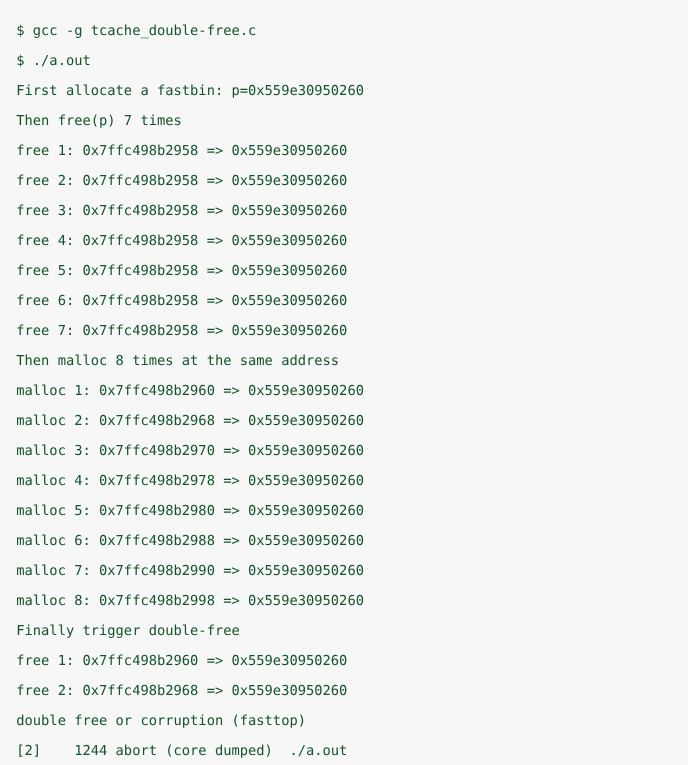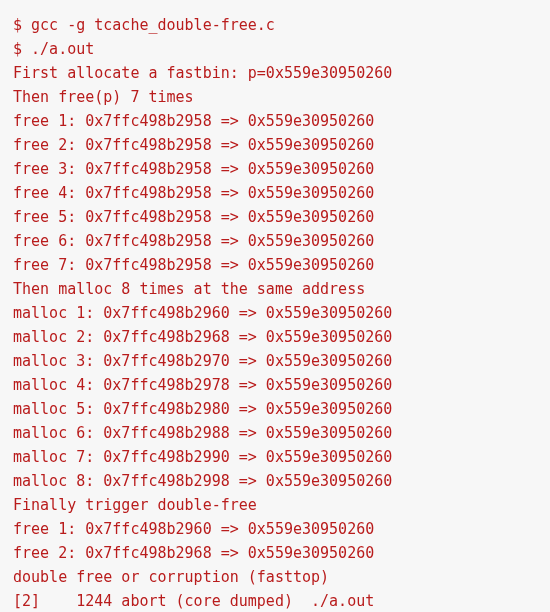--- a/index.html
+++ b/index.html
@@ -12,23 +12,23 @@
     background: #f7f7f7;
     overflow: hidden;
   }
   #terminal {
     width: 550px;
     height: 612px;
     box-sizing: border-box;
     background: #f7f7f7;
     padding: 13px 0 0 13px;
     font-family: "DejaVu Sans Mono", "Liberation Mono", monospace;
-    font-size: 15px;
+    font-size: 11px;
     line-height: 24px;
-    color: #b91c1c;
+    color: #14532d;
     white-space: pre;
     letter-spacing: 0px;
   }
   .line {
     height: 24px;
     white-space: pre;
   }
 </style>
 </head>
 <body>

